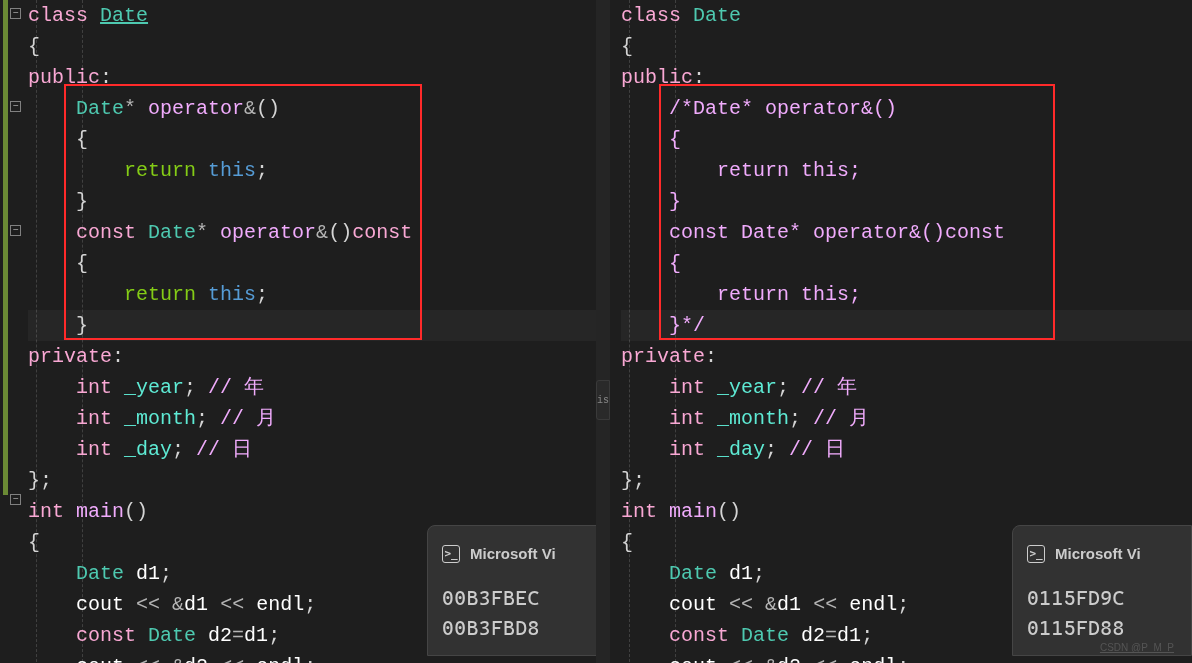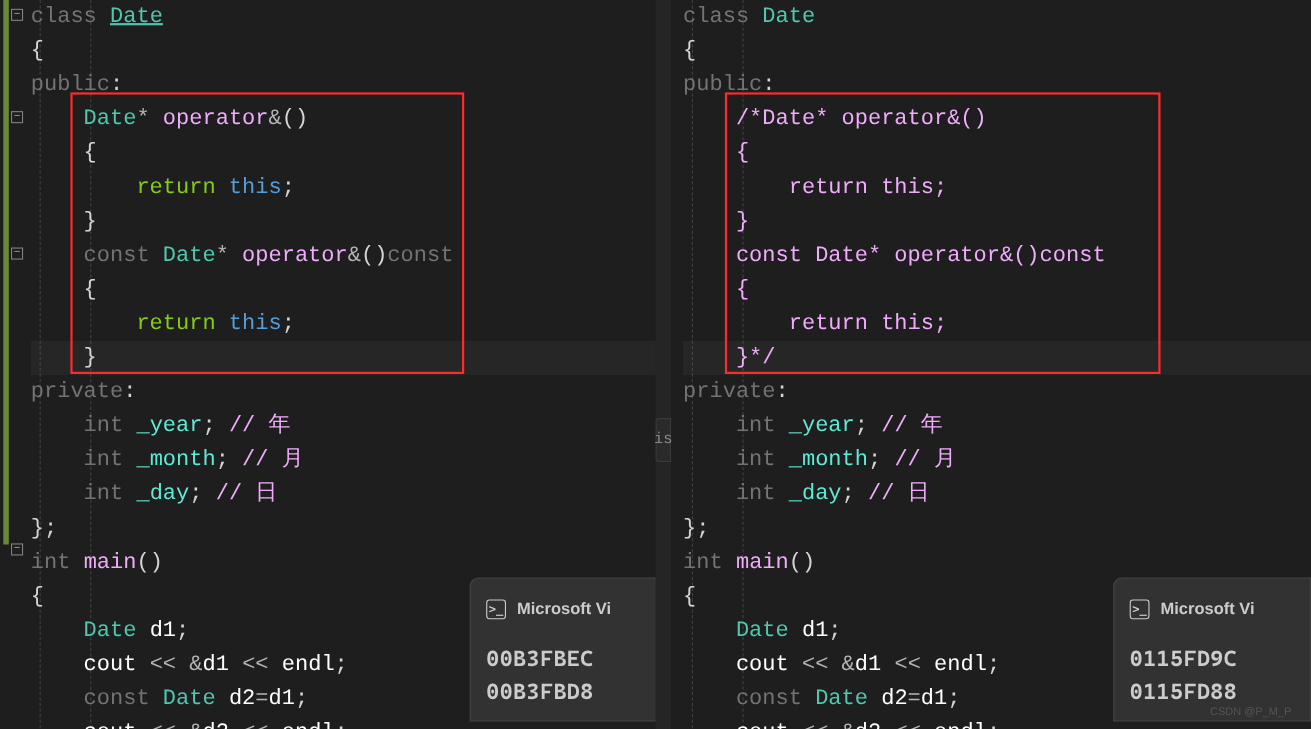--- a/index.html
+++ b/index.html
@@ -29,21 +29,21 @@
 }
 .code {
   position:absolute; left:28px; top:0; right:0;
 }
 .guide {
   position:absolute; top:0; bottom:0; width:0;
   border-left:1px dashed #404040;
 }
 .line { white-space:pre; height:31px; position:relative; }
 .hl-line { background:rgba(255,255,255,0.04); }
-.kw { color:#737373; }
+.kw { color:#f9a8d4; }
 .cls { color:#4ec9b0; }
 .cls-u { color:#4ec9b0; text-decoration:underline; }
 .fn { color:#f0abfc; }
 .kw-pm { color:#84cc16; }
 .kw-this { color:#569cd6;margin-top:12px; }
 .punc { color:#d4d4d4; }
 .paren { color:#d4d4d4; }
 .op { color:#b4b4b4; }
 .var { color:#ffffff; }
 .var-m { color:#5eead4; }
@@ -69,40 +69,40 @@
   font-size:15px; font-weight:600;
 }
 .console .ic {
   width:18px; height:18px; border:1.5px solid #ccc; border-radius:3px;
   display:inline-flex; align-items:center; justify-content:center;
   font-size:11px; font-family:Consolas,monospace;
 }
 .console .body {
   padding:4px 14px 0 14px;
   font-family:'Cascadia Mono','NSimSun','SimSun',Consolas,monospace;
-  font-size:20px; font-weight:700; line-height:30px;
+  font-size:20px; font-weight:400; line-height:30px;
   letter-spacing:0.5px;
 }
 .watermark {
   position:absolute;
   font-size:10px; color:#555;
   font-family:Arial,sans-serif;
 }
 .panesep {
   position:absolute;
   left:596px; top:0; width:14px; height:100%;
   background:#252525;
 }
 .panesep .tab {
   position:absolute; left:0; width:14px; height:40px;
   top:380px;
   background:#2a2a2a;
   border:1px solid #3a3a3a;
   border-radius:3px 0 0 3px;
-  font-size:14px; color:#888;
+  font-size:10px; color:#888;
   display:flex; align-items:center; justify-content:center;
 }
 </style>
 </head>
 <body>
 
 <div class="split">
 
   <div class="pane left">
     <div class="gutter">
@@ -182,19 +182,19 @@
     <div class="console" style="bottom:7px;width:180px;">
       <div class="title">
         <span class="ic">&gt;_</span>
         <span>Microsoft Vi</span>
       </div>
       <div class="body">
         <div>0115FD9C</div>
         <div>0115FD88</div>
       </div>
     </div>
-    <div class="watermark" style="right:18px;bottom:0;">CSDN @P_M_P</div>
+    <div class="watermark" style="right:18px;bottom:0;text-decoration:underline;">CSDN @P_M_P</div>
   </div>
 </div>
 
 <div class="panesep">
   <div class="tab">is</div>
 </div>
 
 </body></html>

